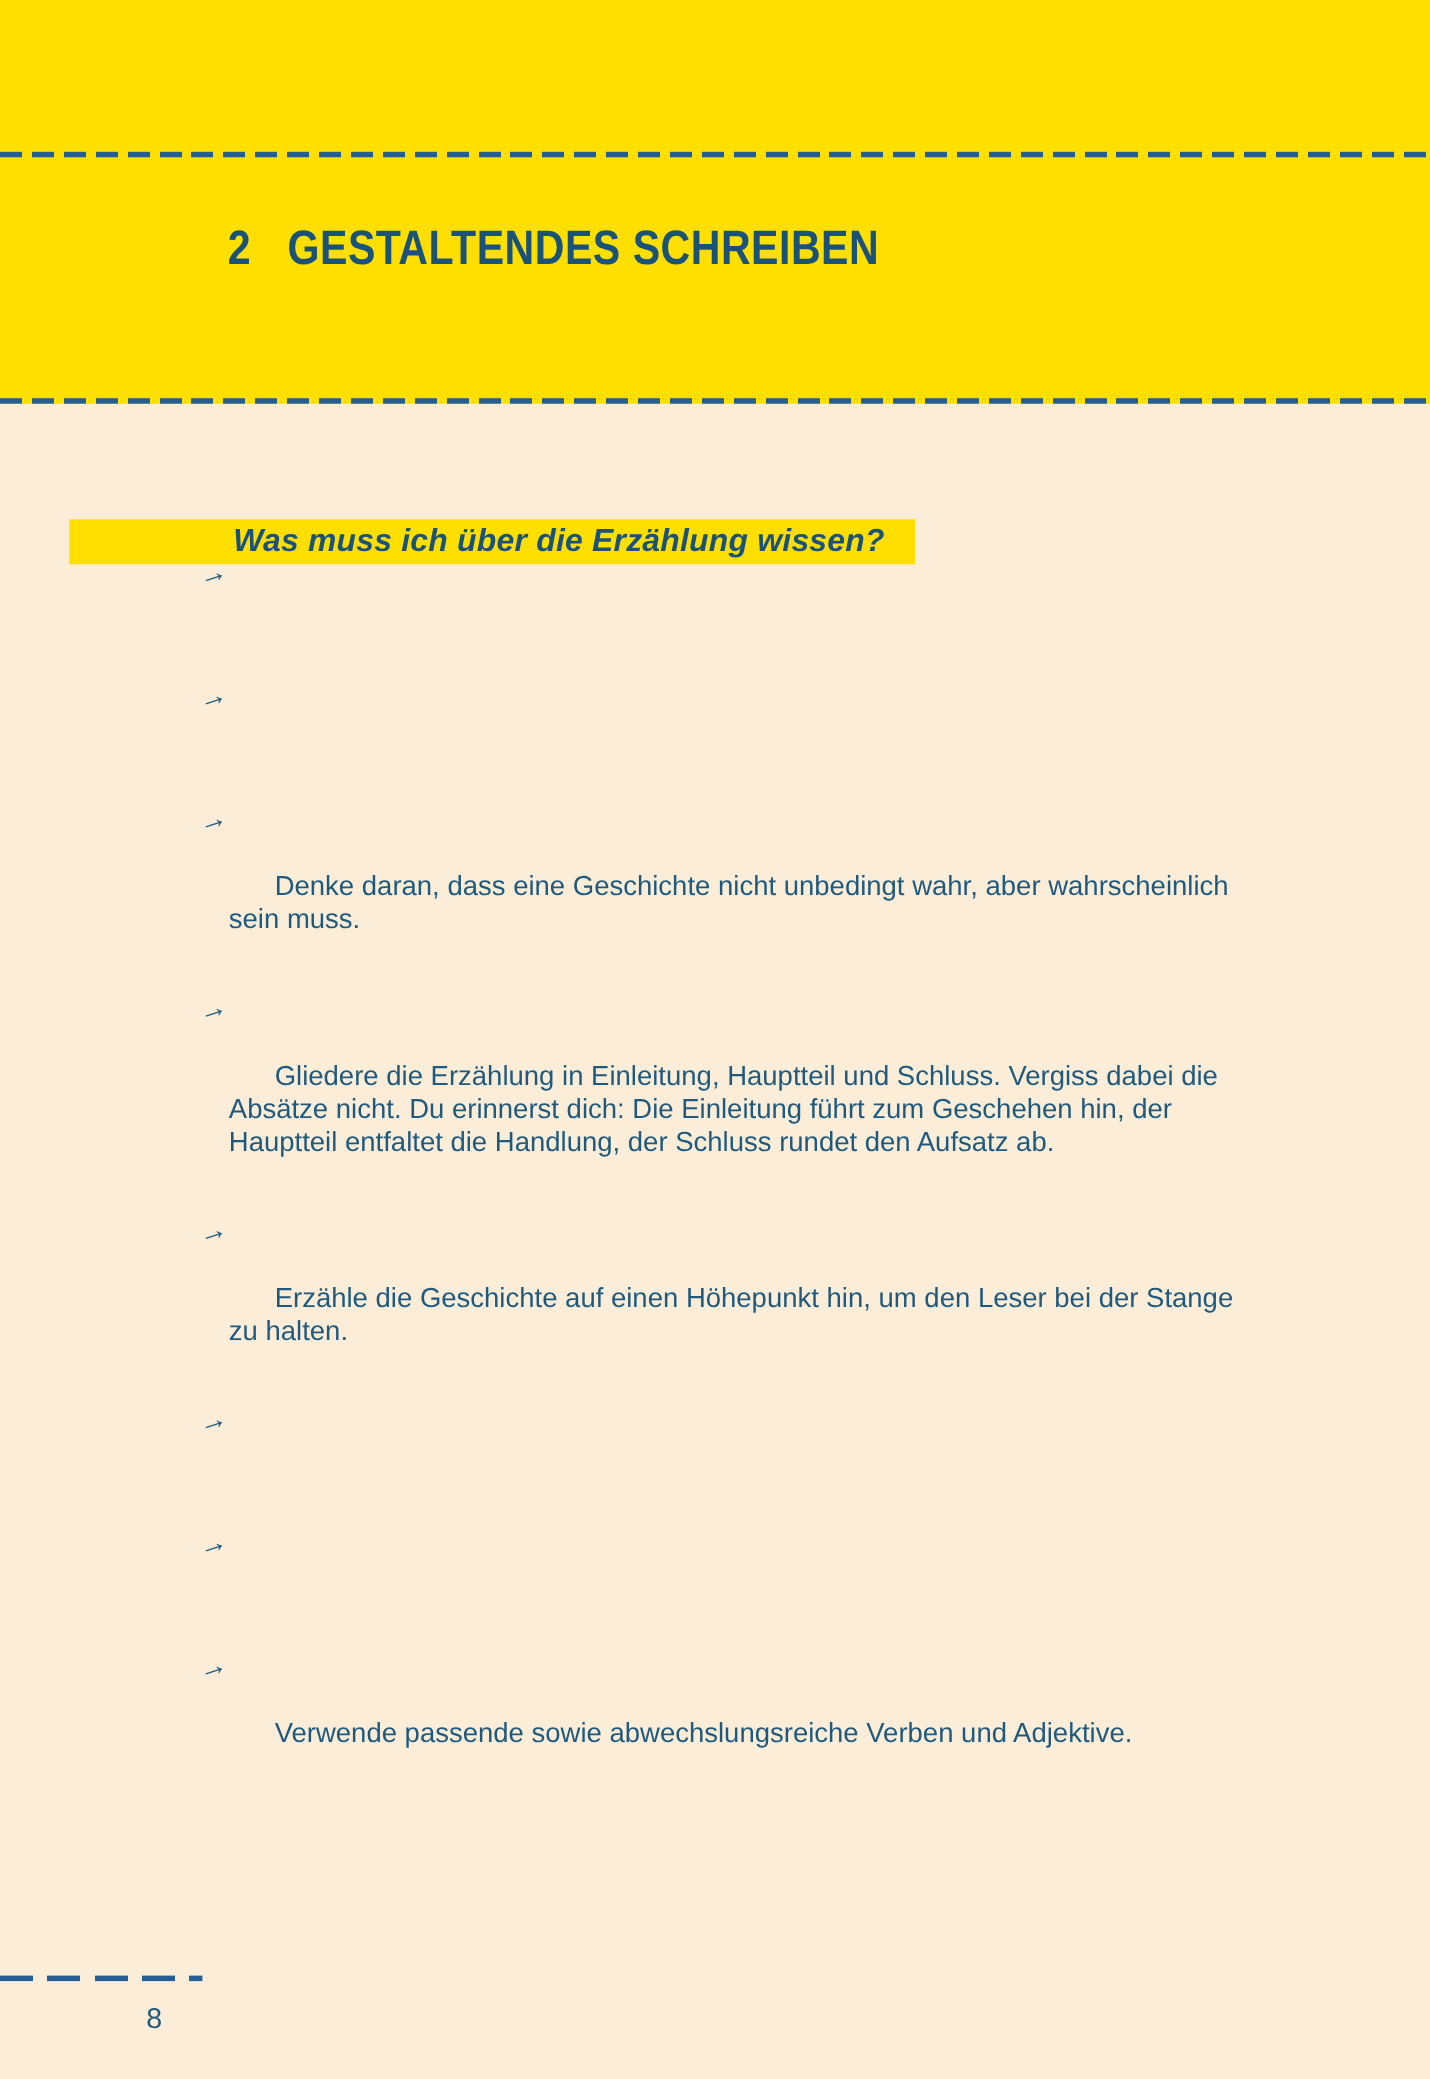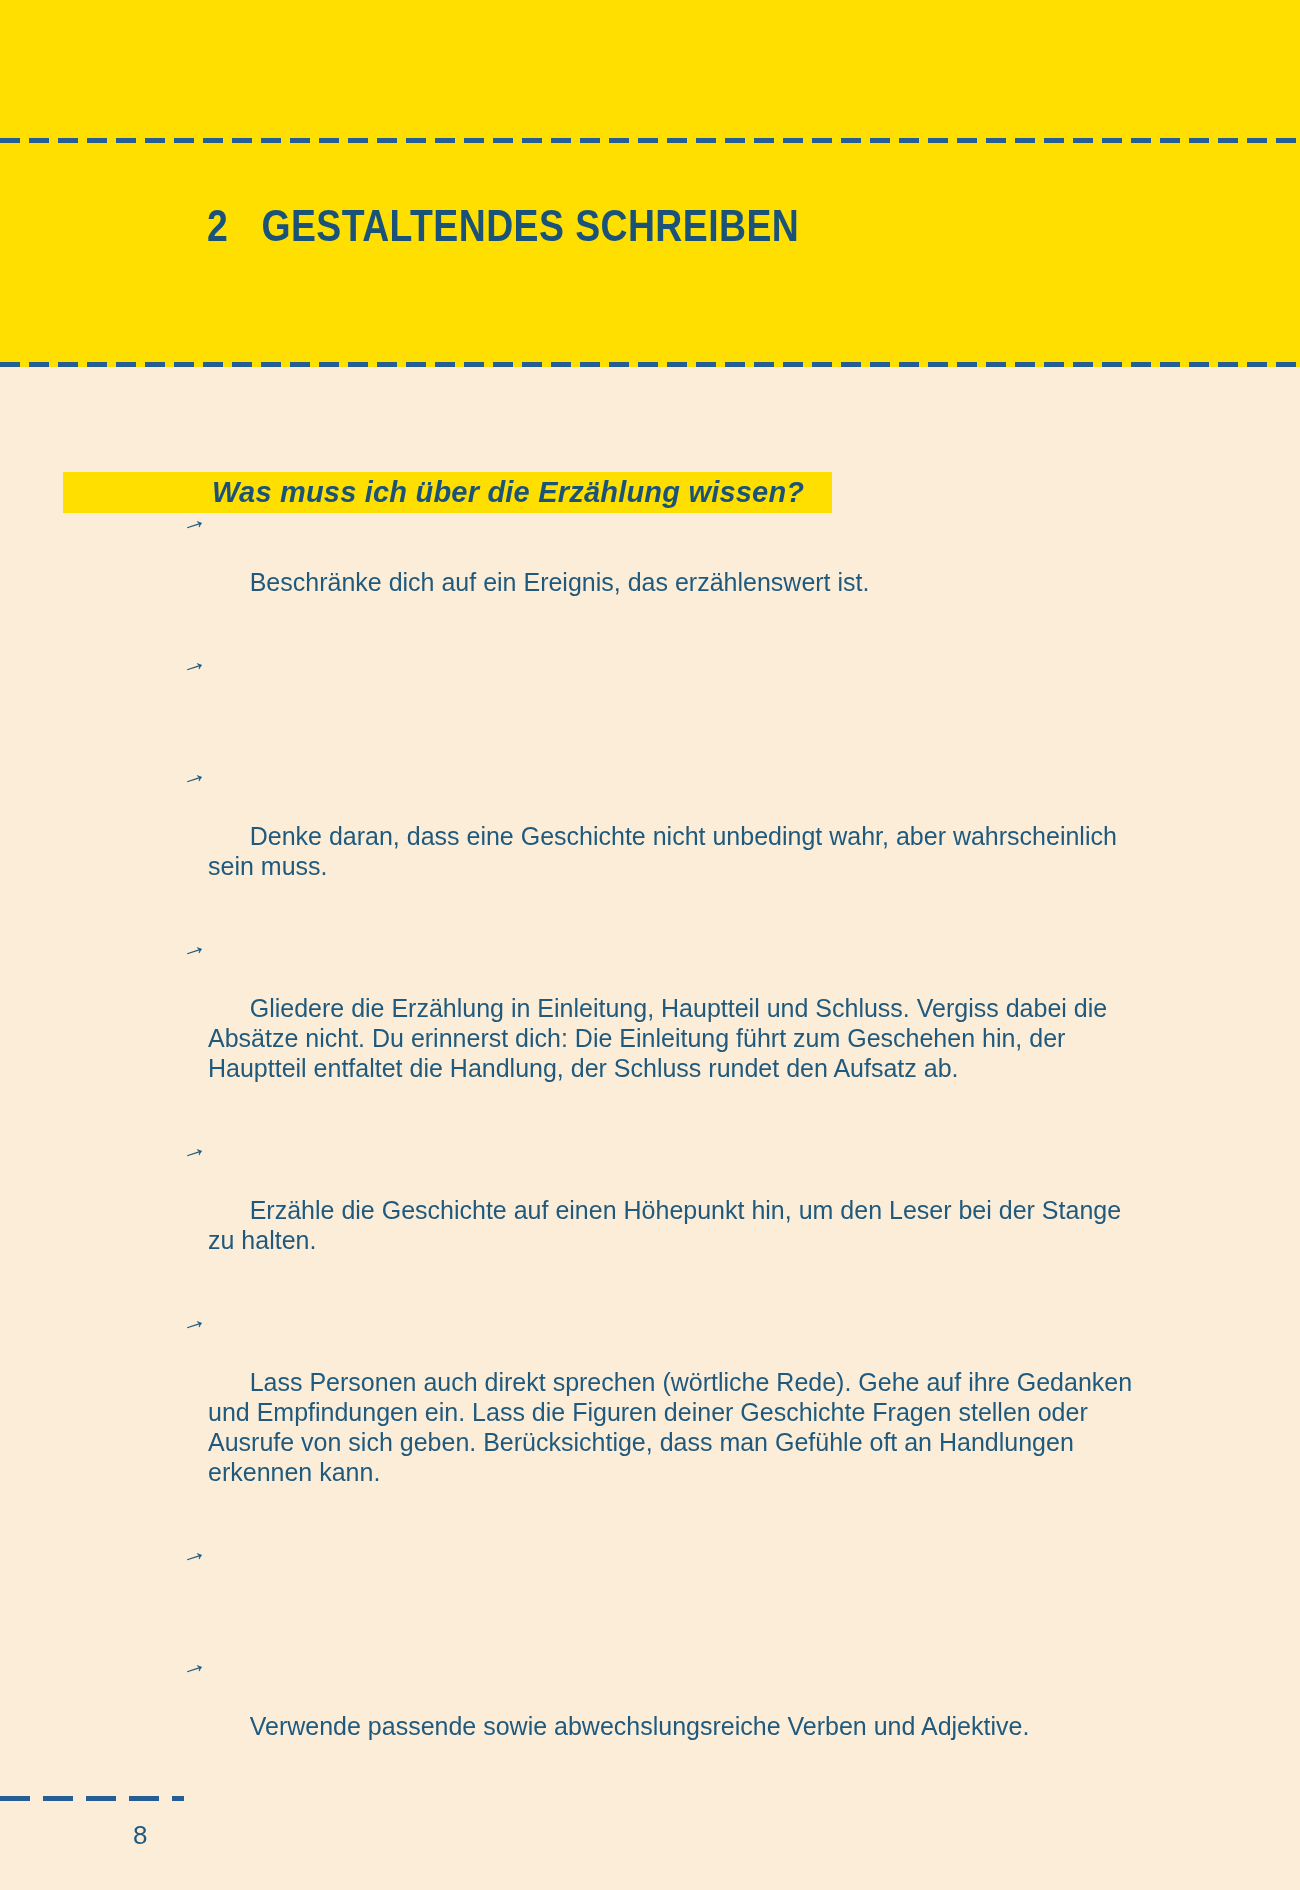--- a/index.html
+++ b/index.html
@@ -93,21 +93,20 @@
 </header>
 
 <main>
   <div class="section-heading-bar">
     <h2>Was muss ich über die Erzählung wissen?</h2>
   </div>
 
   <ul class="tips-list">
     <li>
       <span class="arrow">→</span>
-      <span>Beschränke dich auf ein Ereignis, das erzählenswert ist.</span>
     </li>
     <li>
       <span class="arrow">→</span>
     </li>
     <li>
       <span class="arrow">→</span>
       <span>Denke daran, dass eine Geschichte nicht unbedingt wahr, aber wahrscheinlich
 sein muss.</span>
     </li>
     <li>
@@ -116,24 +115,20 @@
 Absätze nicht. Du erinnerst dich: Die Einleitung führt zum Geschehen hin, der
 Hauptteil entfaltet die Handlung, der Schluss rundet den Aufsatz ab.</span>
     </li>
     <li>
       <span class="arrow">→</span>
       <span>Erzähle die Geschichte auf einen Höhepunkt hin, um den Leser bei der Stange
 zu halten.</span>
     </li>
     <li>
       <span class="arrow">→</span>
-      <span>Lass Personen auch direkt sprechen (wörtliche Rede). Gehe auf ihre Gedanken
-und Empfindungen ein. Lass die Figuren deiner Geschichte Fragen stellen oder
-Ausrufe von sich geben. Berücksichtige, dass man Gefühle oft an Handlungen
-erkennen kann.</span>
     </li>
     <li>
       <span class="arrow">→</span>
     </li>
     <li>
       <span class="arrow">→</span>
       <span>Verwende passende sowie abwechslungsreiche Verben und Adjektive.</span>
     </li>
 
   </ul>

